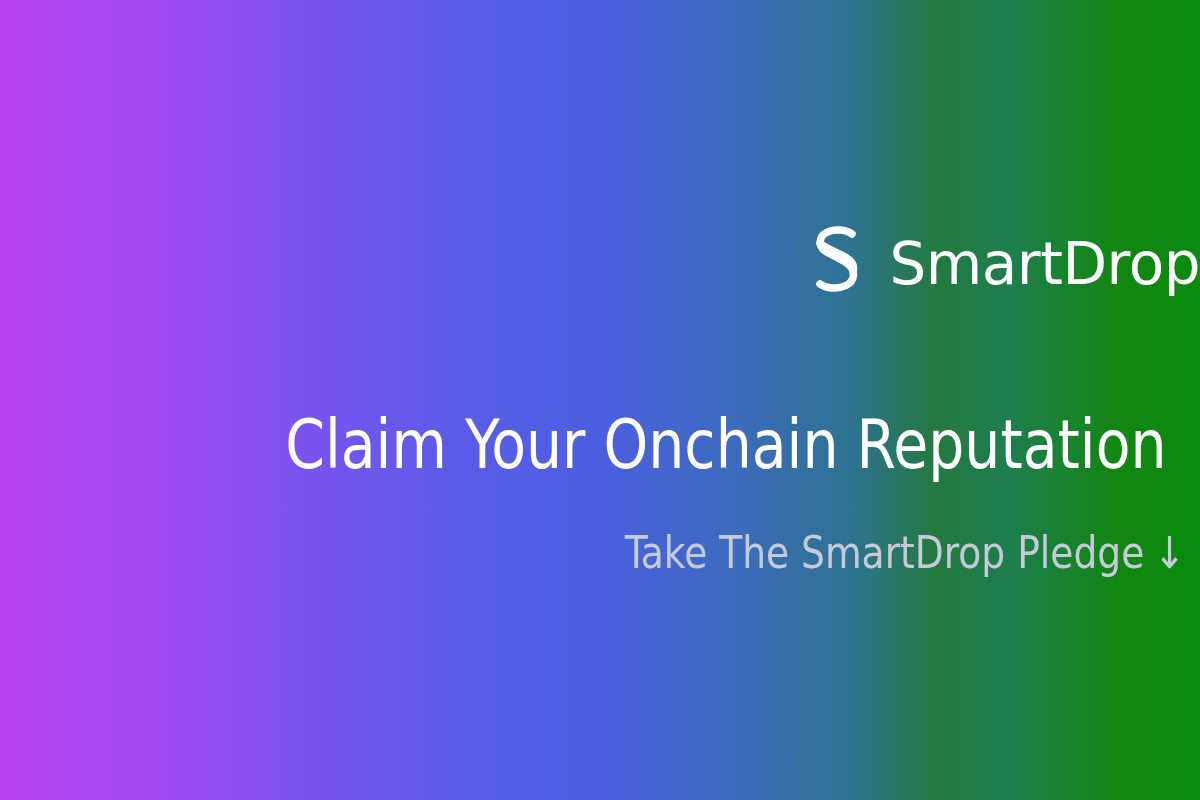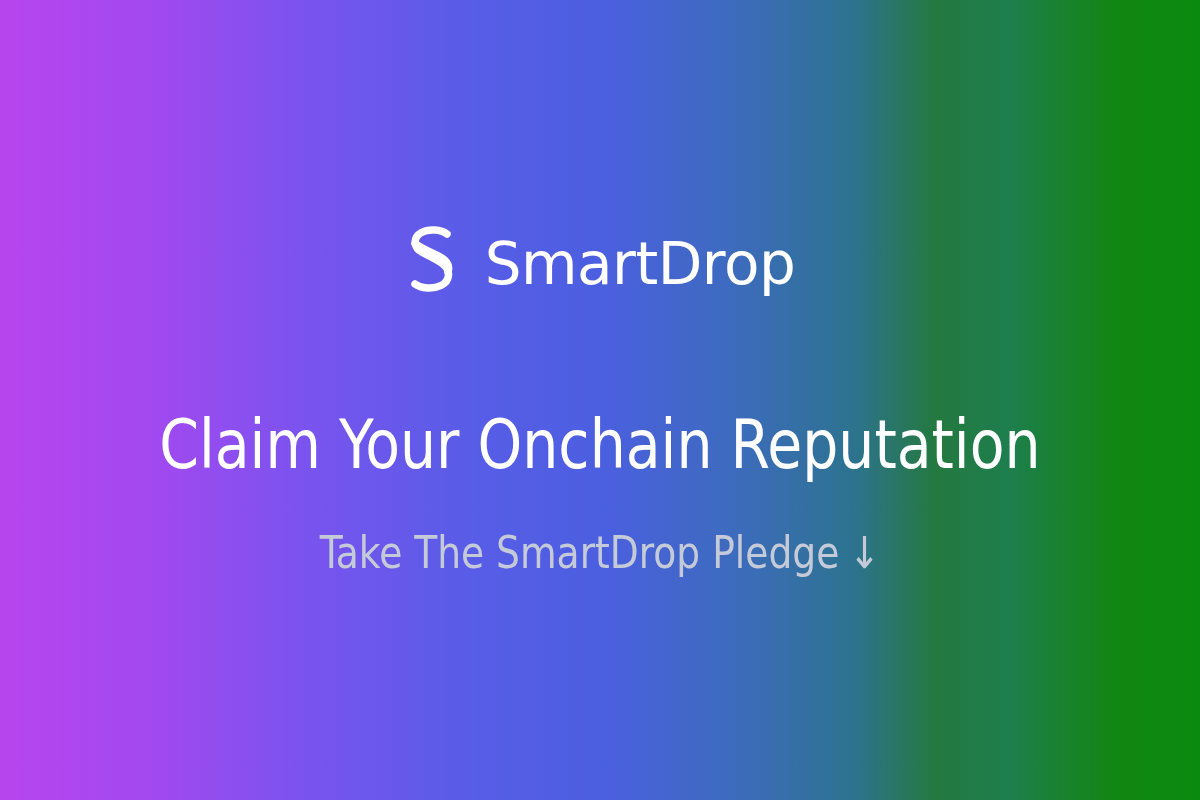--- a/index.html
+++ b/index.html
@@ -26,21 +26,21 @@
         #1e7e4e  84%,
         #128612  93%,
         #0a8a0f 100%);
   }
 
   .hero {
     width: 1200px;
     height: 800px;
     display: flex;
     flex-direction: column;
-    align-items: center;
+    align-items: flex-end;
     justify-content: center;
   }
 
   
   .brand {
     display: flex;
     align-items: center;
     justify-content: center;
     gap: 28px;
     margin-bottom: 108px;

